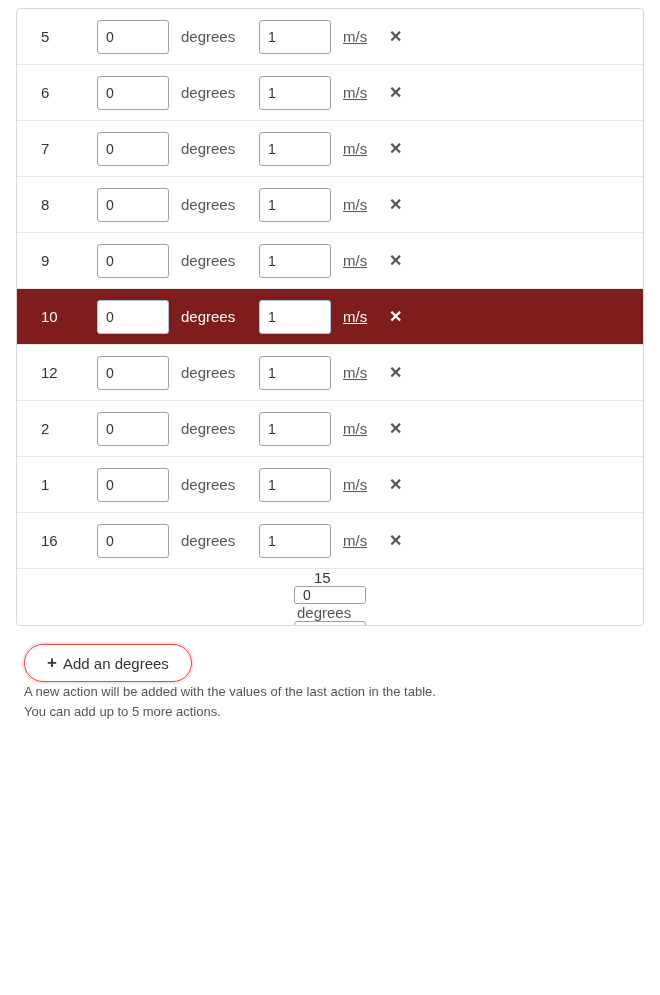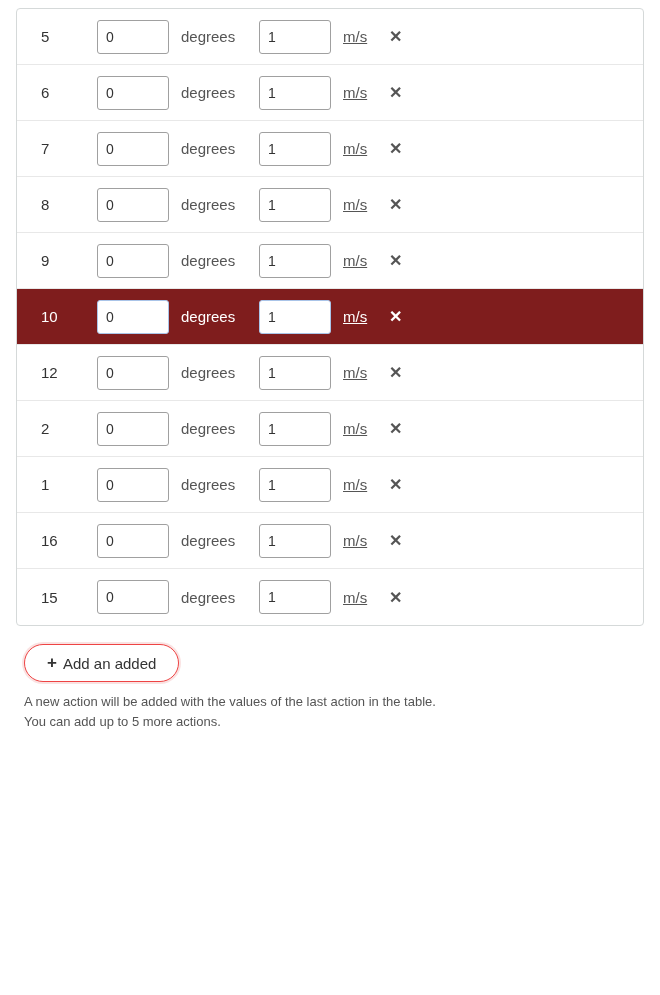--- a/index.html
+++ b/index.html
@@ -31,20 +31,21 @@
 
     .table-row {
       display: flex;
       align-items: center;
       border-bottom: 1px solid #e8e8e8;
       height: 56px;
     }
 
     .table-row:last-child {
       border-bottom: none;
+      flex-direction: column;
     }
 
     .table-row.highlighted {
       background-color: #7f1d1d;
     }
 
     .table-row.highlighted .row-num {
       color: #fff;
     }
 
@@ -129,21 +130,20 @@
       box-shadow: 0 0 0 2px rgba(220,60,60,0.15);
     }
 
     .add-action-btn .plus-icon {
       font-size: 17px;
       color: #333;
       font-weight: 600;
     }
 
     .add-action-hint {
-      margin-top: 10px;
       font-size: 13px;
       color: #555;
       line-height: 1.5;
       max-width: 420px;
     }
 
     .spacer-top {
       height: 8px;
     }
   </style>
@@ -240,17 +240,17 @@
       <span class="unit-label">degrees</span>
       <input class="input-field" type="text" value="1" style="">
       <span class="unit-label-right">m/s</span>
       <button class="delete-btn">✕</button>
     </div>
     </div>
 
   <div class="add-action-area">
     <button class="add-action-btn">
       <span class="plus-icon">+</span>
-      <span>Add an added</span>
+      <span>Add an degrees</span>
     </button>
     <p class="add-action-hint">A new action will be added with the values of the last action in the table. You can add up to 5 more actions.</p>
   </div>
 </div>
 
 </body></html>

